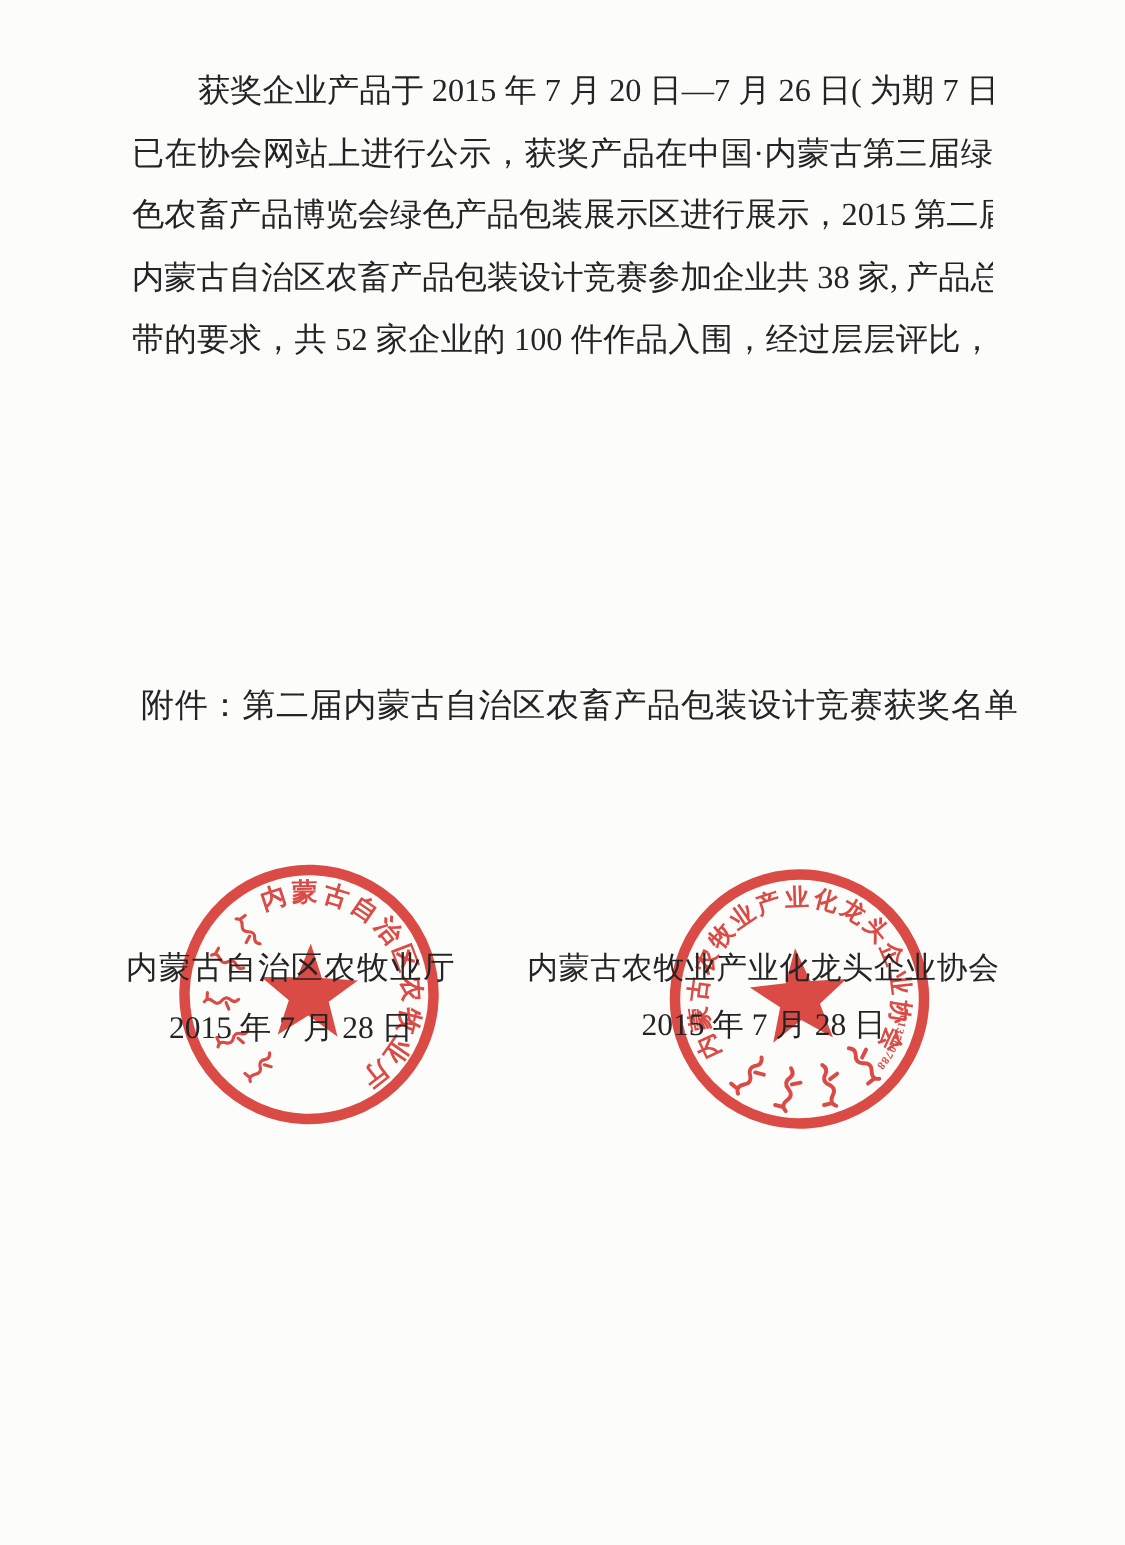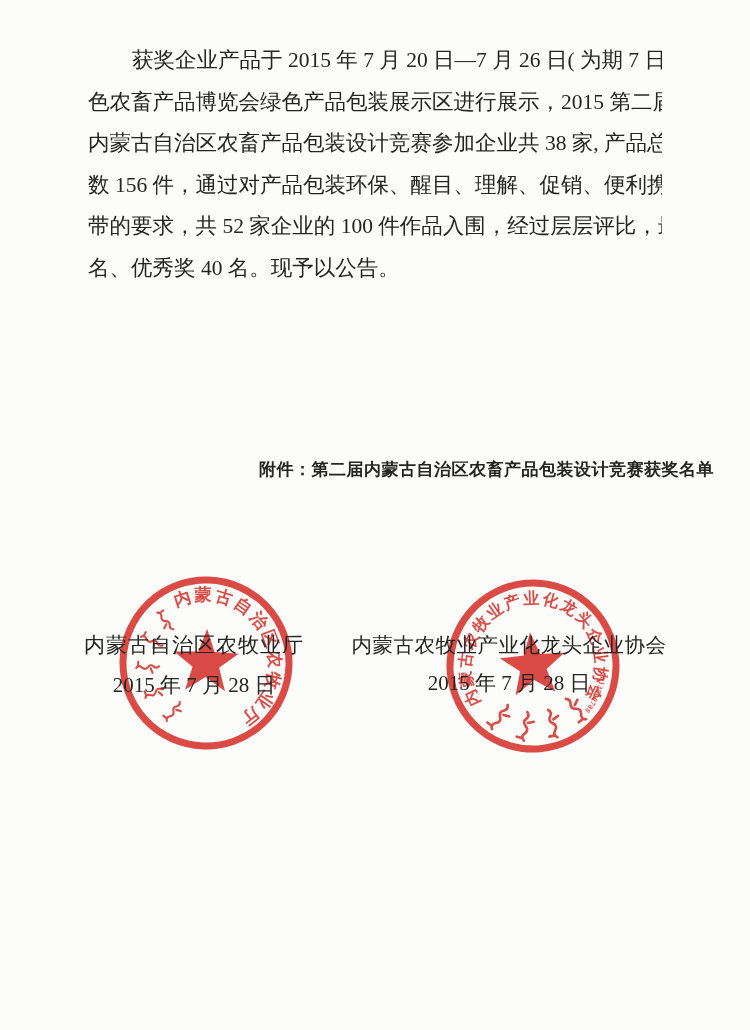--- a/index.html
+++ b/index.html
@@ -17,21 +17,21 @@
   .bodyline{
     height:41.5px;line-height:41.5px;
     text-align:justify;text-align-last:justify;
     overflow:hidden;white-space:nowrap;
   }
   .bodyline:first-child{text-indent:44px;}
   .bodyline:last-child{text-align-last:left;white-space:normal;}
   
   .attachment{
     position:absolute;left:94px;top:449px;width:620px;
-    font-size:17px;line-height:41.5px;font-weight:700;letter-spacing:0.5px;text-align:right;
+    font-size:22px;line-height:41.5px;font-weight:400;letter-spacing:0.5px;
   }
   
   .sig{position:absolute;z-index:3;text-align:center;font-weight:500;}
   .sig-org-left {left:78px; top:631px;width:232px;font-size:21px;letter-spacing:1px;}
   .sig-date-left{left:78px; top:671px;width:232px;font-size:21px;}
   .sig-org-right {left:346px;top:631px;width:326px;font-size:20.5px;letter-spacing:0.5px;}
   .sig-date-right{left:346px;top:669px;width:326px;font-size:21px;}
   
   .seal{
     position:absolute;width:200px;height:200px;z-index:2;
@@ -41,25 +41,24 @@
   .seal-right{left:433px;top:566px;transform:rotate(-5deg);}
   .seal text{font-family:"Liberation Serif","DejaVu Serif",serif;font-weight:bold;}
 </style>
 </head>
 <body>
 
 <div class="page" style="background: rgb(252, 252, 251); color: rgb(36, 36, 36);">
 
   <div class="para">
       <div class="bodyline">获奖企业产品于 2015 年 7 月 20 日—7 月 26 日( 为期 7 日 )</div>
+      <div class="bodyline">已在协会网站上进行公示，获奖产品在中国·内蒙古第三届绿</div>
       <div class="bodyline">色农畜产品博览会绿色产品包装展示区进行展示，2015 第二届</div>
       <div class="bodyline">内蒙古自治区农畜产品包装设计竞赛参加企业共 38 家, 产品总</div>
-      <div class="bodyline">数 156 件，通过对产品包装环保、醒目、理解、促销、便利携</div>
       <div class="bodyline">带的要求，共 52 家企业的 100 件作品入围，经过层层评比，最</div>
-      <div class="bodyline">名、优秀奖 40 名。现予以公告。</div>
     </div>
 
   <div class="attachment">附件：第二届内蒙古自治区农畜产品包装设计竞赛获奖名单</div>
 
   <svg class="seal seal-left" viewBox="0 0 200 200">
     <defs>
       <path id="arcL" d="M 44.6,68 A 64 64 0 0 1 155.4,132 A 64 64 0 0 1 44.6,68" fill="none"></path>
       <path id="sqA" d="M0,-13 q3.2,2.6 0,5.8 q-3.2,3 0,6 q3.2,3 0,6 q-2.4,2.4 0,5.2 M1.5,-11 l4.5,0.5 M-1.5,1.5 l-4.5,1.5"></path>
     </defs>
     <circle cx="100" cy="100" r="83" fill="none" stroke="#dc3c36" stroke-width="7"></circle>

